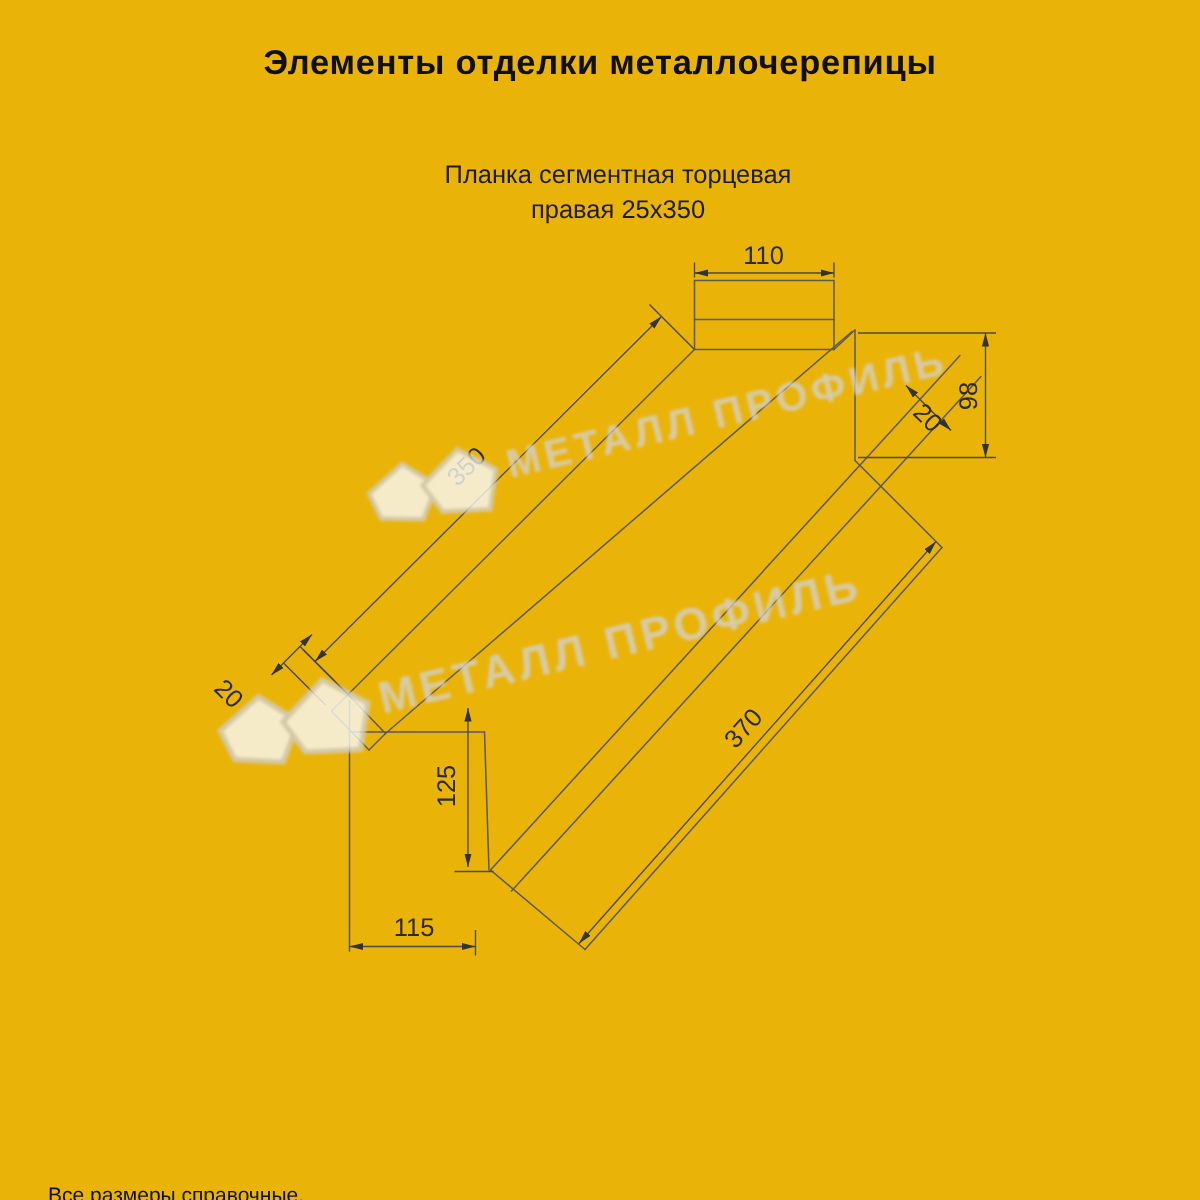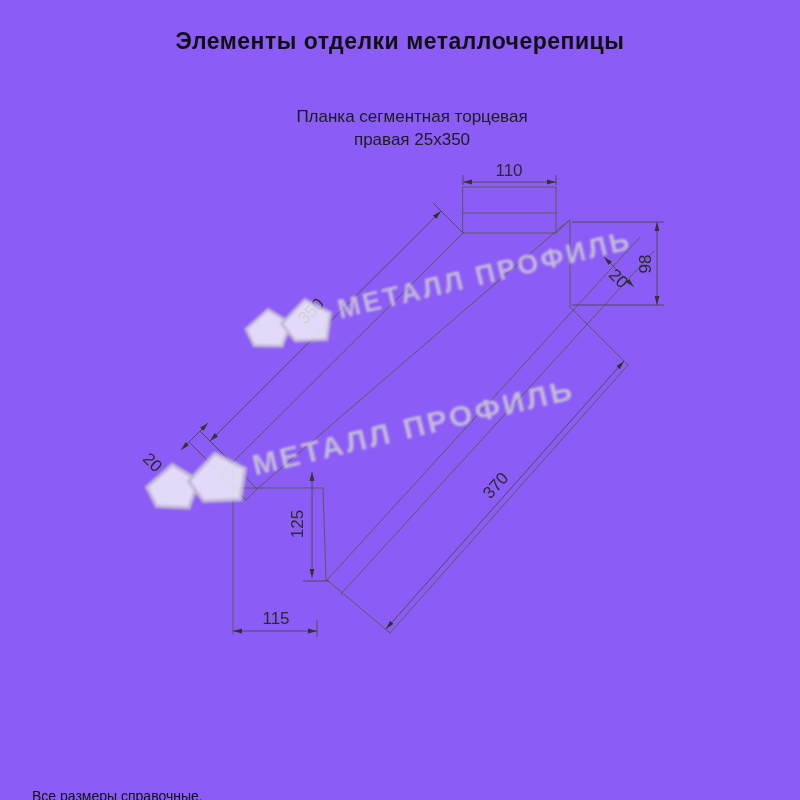--- a/index.html
+++ b/index.html
@@ -1,16 +1,16 @@
 <!DOCTYPE html>
 <html><head>
 <meta charset="utf-8">
 <style>
   html,body{margin:0;padding:0;background:#ffffff;}
-  .page{position:relative;width:800px;height:800px;background:#8b5cf6;overflow:hidden;
+  .page{position:relative;width:800px;height:800px;background:#eab308;overflow:hidden;
         font-family:"Liberation Sans", sans-serif;}
   .title{position:absolute;left:0;top:28px;width:800px;text-align:center;
          font-size:23px;font-weight:bold;color:#101010;letter-spacing:.5px;}
   .subtitle{position:absolute;left:0;top:105px;width:800px;text-align:center;
             font-size:17px;color:#1c1c1c;line-height:23px;padding-left:12px;}
   .footer{position:absolute;left:32px;top:740px;font-size:14px;color:#101010;line-height:25px;margin-top:44px;}
   svg text{font-family:"Liberation Sans", sans-serif;}
   .dimtxt{font-size:17px;fill:#2b2b2b;}
   .wmtxt{font-weight:bold;fill:#d2d2d2;letter-spacing:3px;}
 </style>

